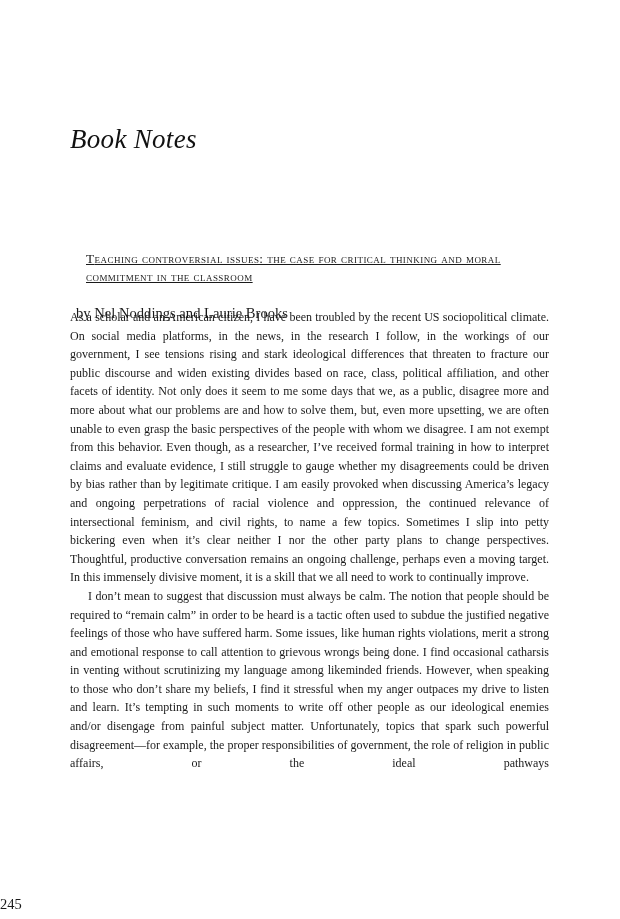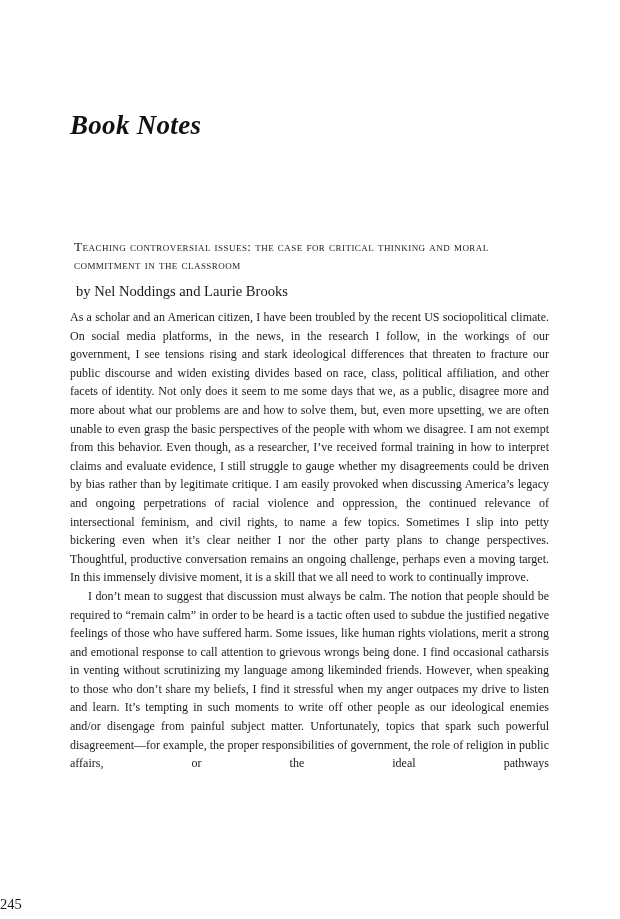--- a/index.html
+++ b/index.html
@@ -24,24 +24,24 @@
     top: 0;
     width: 620px;
     height: 919px;
     background: #ffffff;
   }
 
   
   .section-title {
     position: absolute;
     left: 70px;
-    top: 111px;
+    top: 125px;
     font-size: 27px;
     font-style: italic;
-    font-weight: bold;
+    font-weight: normal;
     letter-spacing: 0.3px;
     line-height: 1.1;
     color: #111111;
     margin: 0;
     white-space: nowrap;
   }
 
   
   .entry {
     position: absolute;
@@ -50,21 +50,22 @@
     width: 479px;
   }
 
   .book-title {
     font-size: 13.3px;
     font-variant: small-caps;
     text-transform: lowercase;
     letter-spacing: 0.45px;
     line-height: 18.4px;
     color: #1a1a1a;
-    margin: 4px;
+    margin: 16px;
+    text-decoration: underline;
   }
   .book-title::first-letter { text-transform: none; }
 
   .book-authors {
     font-size: 14.6px;
     line-height: 18.6px;
     margin: 6px;
     padding-top: 1px;
     color: #1a1a1a;
   }

